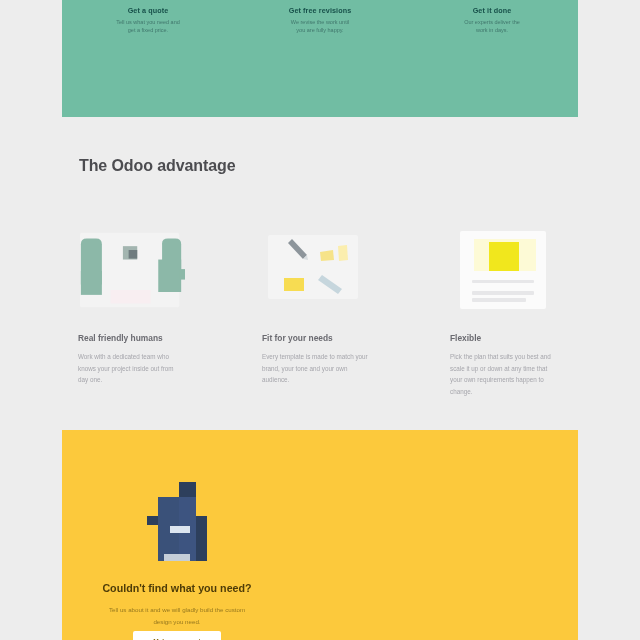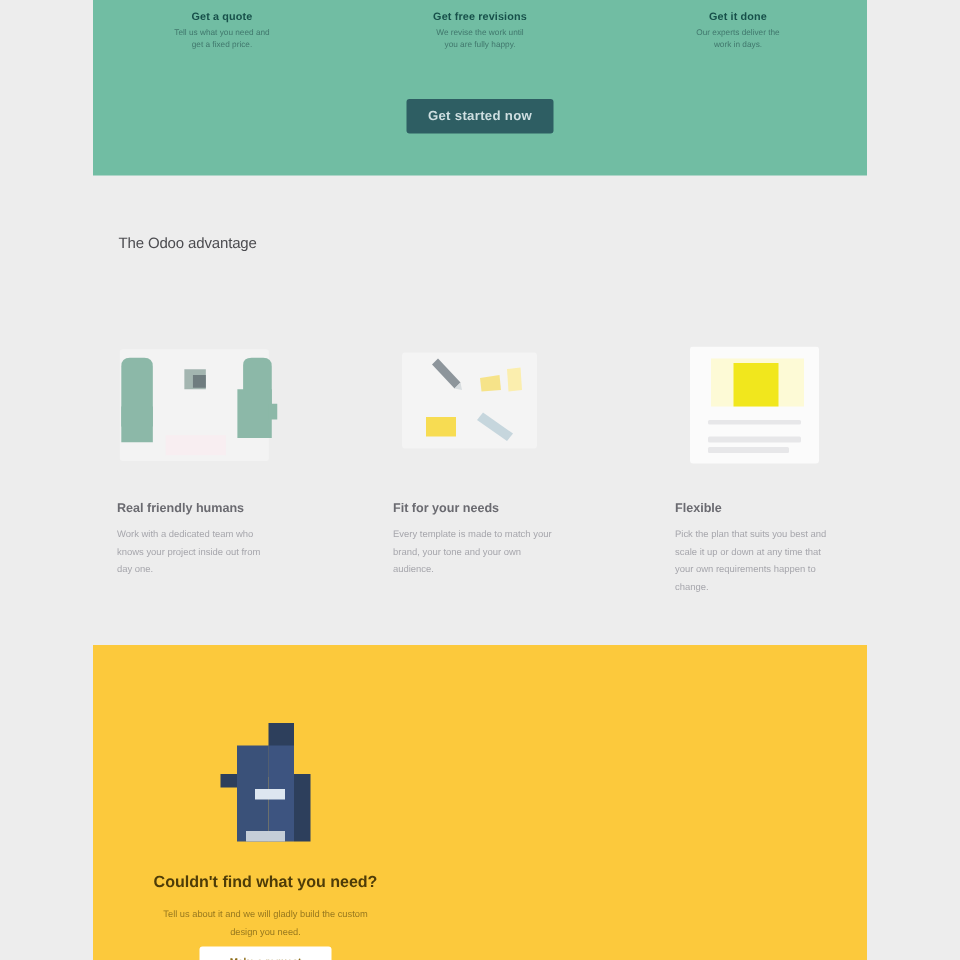--- a/index.html
+++ b/index.html
@@ -11,21 +11,21 @@
   .green-band { position:absolute; left:62px; top:-160px; width:516px; height:277px; background:#71bda3; }
   .steps { position:absolute; left:0; top:166px; width:516px; display:flex; }
   .step { flex:1; text-align:center; padding:0 52px; }
   .step-title { font-size:7.2px; font-weight:bold; color:#17504a; letter-spacing:.1px; line-height:9px; }
   .step-desc { margin-top:4px; font-size:5.5px; color:#41786d; line-height:7.6px; }
   .cta-wrap { position:absolute; left:0; top:226px; width:516px; text-align:center; }
   .cta-btn { display:inline-block; width:98px; height:23px; line-height:23px; background:#2e5e63;
              color:#cfdfe1; font-size:8.8px; font-weight:bold; border-radius:2px; letter-spacing:.2px; }
 
   
-  .adv-title { position:absolute; left:79px; top:157px; font-size:10px; font-weight:normal; color:#4c4c50; letter-spacing:-.1px; }
+  .adv-title { position:absolute; left:79px; top:157px; font-size:16px; font-weight:bold; color:#4c4c50; letter-spacing:-.1px; }
   .features { position:absolute; left:78px; top:221px; width:500px; }
   .feature { position:absolute; top:10px; width:107px; }
   .feature.f1 { left:0px; }
   .feature.f2 { left:184px; }
   .feature.f3 { left:372px; }
   .feat-art { height:80px; display:flex; align-items:flex-start; justify-content:center; }
   .feat-h { margin-top:22px; font-size:8.4px; font-weight:bold; color:#6a6a70; white-space:nowrap; }
   .feat-p { margin-top:8px; font-size:6.3px; line-height:11.6px; color:#a6a6ac; }
 
   
@@ -52,23 +52,20 @@
         <div class="step-desc">Tell us what you need and get a fixed price.</div>
       </div>
       <div class="step">
         <div class="step-title">Get free revisions</div>
         <div class="step-desc">We revise the work until you are fully happy.</div>
       </div>
       <div class="step">
         <div class="step-title">Get it done</div>
         <div class="step-desc">Our experts deliver the work in days.</div>
       </div>
-    </div>
-    <div class="cta-wrap">
-      <a class="cta-btn">Get started now</a>
     </div>
   </div>
 
   <div class="adv-title">The Odoo advantage</div>
 
   <div class="features">
 
     <div class="feature f1">
       <div class="feat-art">
         <svg width="112" height="80" viewBox="0 0 112 80">

